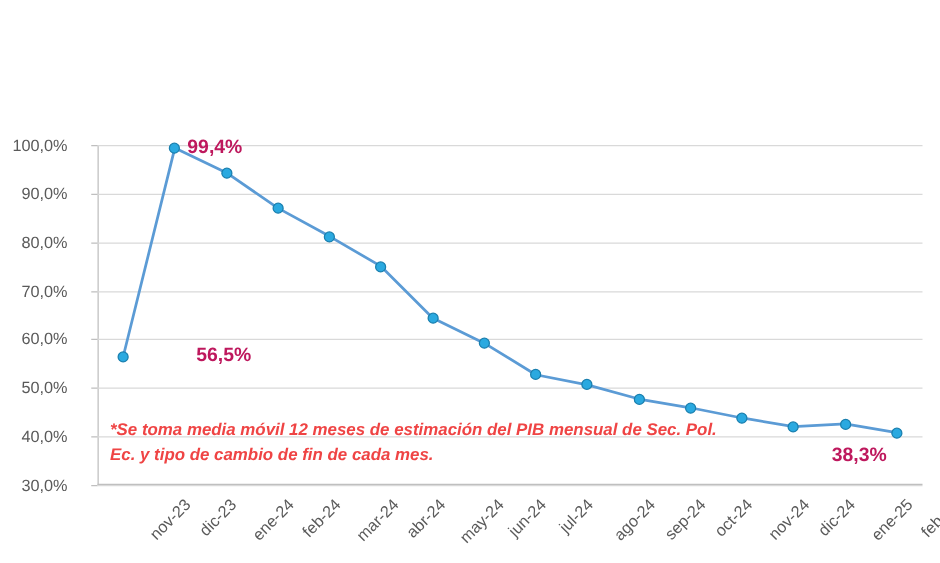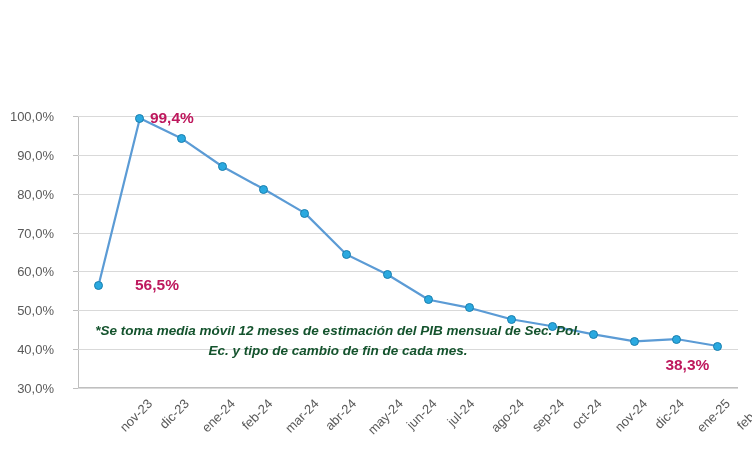--- a/index.html
+++ b/index.html
@@ -115,28 +115,27 @@
     position: absolute;
     font-size: 15.5px;
     font-weight: bold;
     color: #be185d;
     white-space: nowrap;
   }
   
   .footnote {
     position: absolute;
     left: 88px;
-    top: 321px;
+    top: 334px;
     width: 500px;
     font-size: 13.5px;
     font-style: italic;
     font-weight: bold;
-    color: #14532d;
+    color: #ef4444;
     line-height: 1.45;
-    text-align: center;
   }
 </style>
 </head>
 <body>
 
 <div id="chart-root">
 
 
   <div class="plot" id="plot-area">
     <div class="axis-line-x"></div>
@@ -194,19 +193,19 @@
       <div class="xlabel" style="left: 315.375px; top: 280px;">jun-24</div>
       <div class="xlabel" style="left: 356.625px; top: 280px;">jul-24</div>
       <div class="xlabel" style="left: 397.875px; top: 280px;">ago-24</div>
       <div class="xlabel" style="left: 439.125px; top: 280px;">sep-24</div>
       <div class="xlabel" style="left: 480.375px; top: 280px;">oct-24</div>
       <div class="xlabel" style="left: 521.625px; top: 280px;">nov-24</div>
       <div class="xlabel" style="left: 562.875px; top: 280px;">dic-24</div>
       <div class="xlabel" style="left: 604.125px; top: 280px;">ene-25</div>
       <div class="xlabel" style="left: 645.375px; top: 280px;">feb-25</div>
       <div class="datalabel" style="left: 71.875px; top: -6.66857px;">99,4%</div>
-      <div class="datalabel" style="left: 17px; top: 160.029px; padding-left: 40px;">56,5%</div>
+      <div class="datalabel" style="left: 39px; top: 160.029px; padding-left: 40px;">56,5%</div>
       <div class="datalabel" style="left: 587.375px; top: 240.034px;">38,3%</div>
     </div>
 
   <div class="footnote">*Se toma media móvil 12 meses de estimación del PIB mensual de Sec. Pol. Ec. y tipo de cambio de fin de cada mes.</div>
 
 </div>
 
 </body></html>

